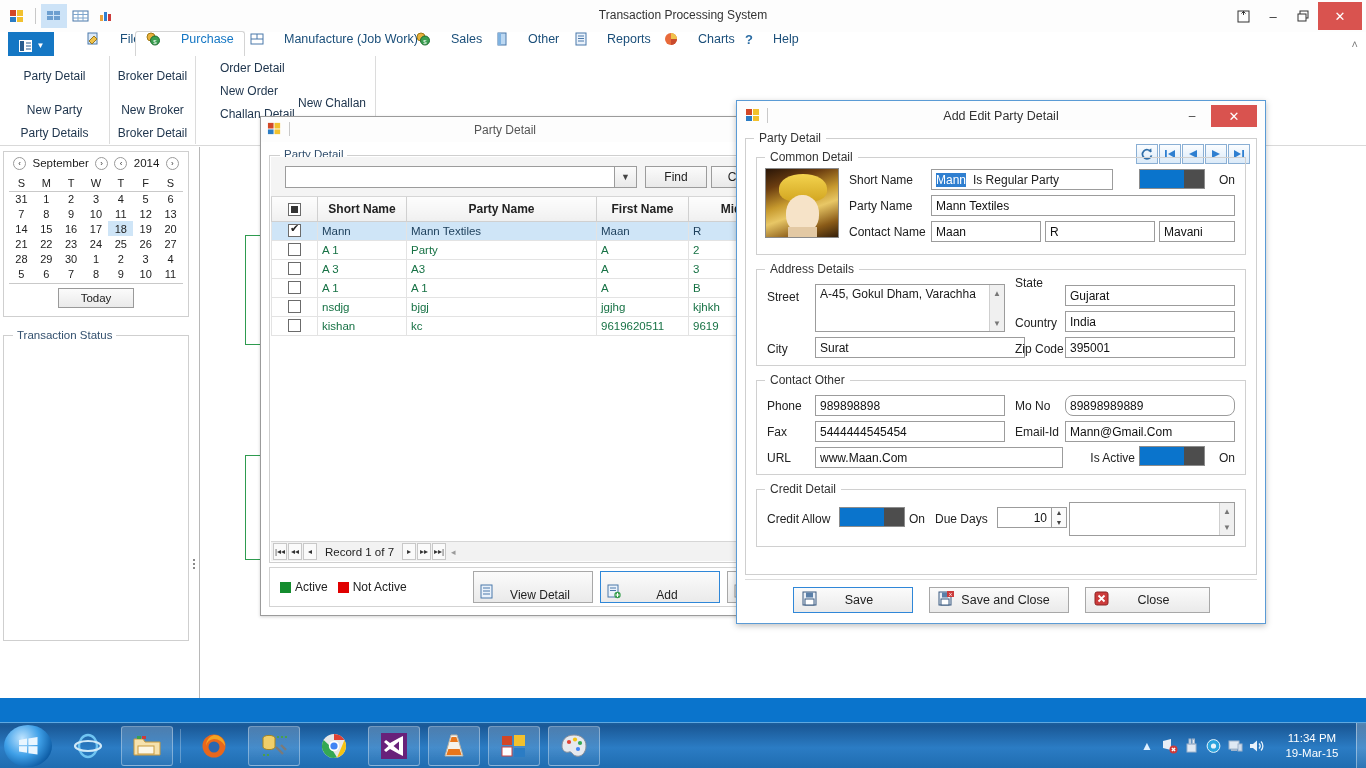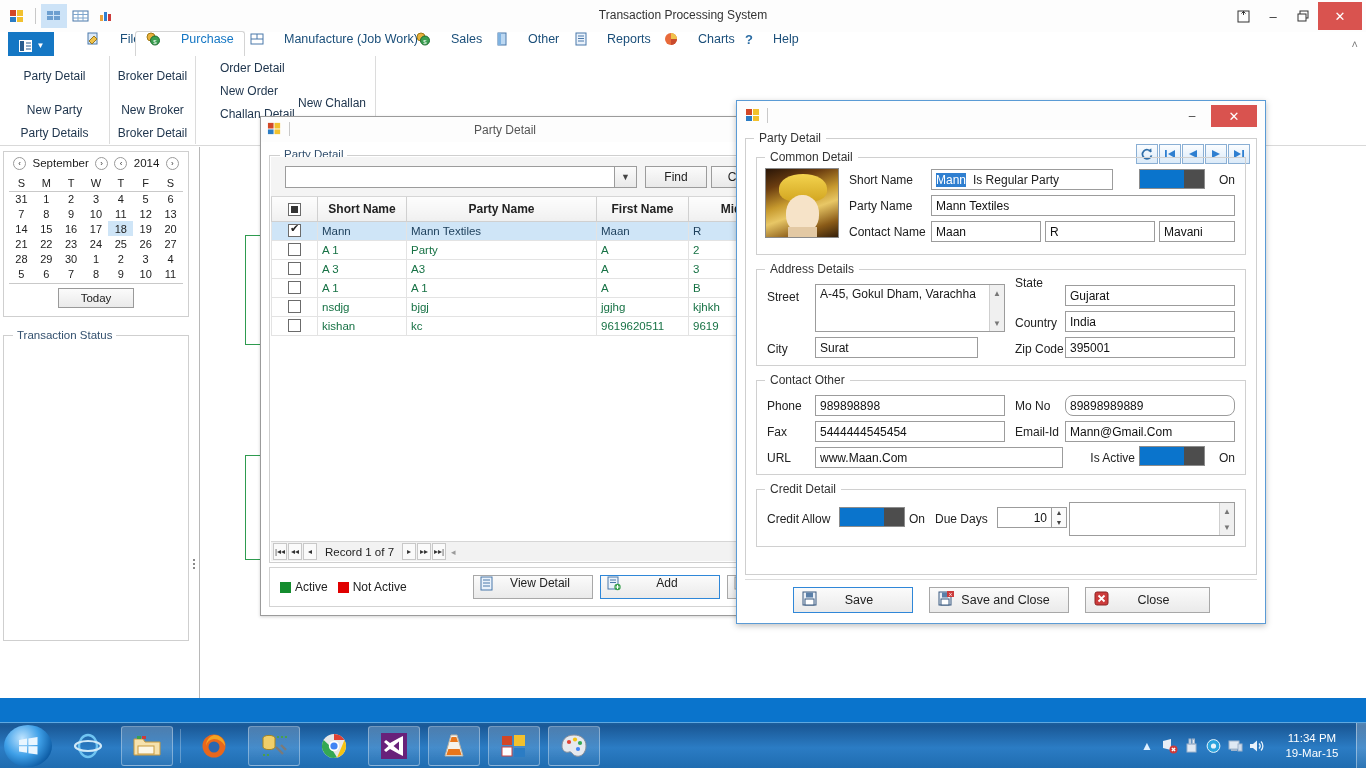--- a/index.html
+++ b/index.html
@@ -151,22 +151,22 @@
   .nav-b { width:14px; height:17px; border:1px solid #c8c8c8; background:#fafafa; font-size:8px;
            display:flex; align-items:center; justify-content:center; color:#333;}
   #rec-label { font-size:11.5px; color:#222; padding:0 7px; }
   #pw-footer {
     position:absolute; left:8px; right:8px; bottom:8px; height:40px;
     border:1px solid #d3d3d3; background:#fff; display:flex; align-items:center;
   }
   .legend-item { display:flex; align-items:center; gap:4px; margin-left:10px; font-size:12px; color:#222;}
   .lg-sw { width:11px; height:11px; display:inline-block; }
   .foot-btn {
-    height:24px; border:1px solid #a8a8a8; background:linear-gradient(#fbfbfb,#eaeaea);
-    display:flex; align-items:flex-start; font-size:12px; color:#222; position:relative;
+    height:32px; border:1px solid #a8a8a8; background:linear-gradient(#fbfbfb,#eaeaea);
+    display:flex; align-items:flex-end; font-size:12px; color:#222; position:relative;
   }
   .foot-btn.focus { border:1px solid #2f87d8; }
   .fb-label { flex:1; text-align:center; padding-right:6px; }
 
   
   #dialog {
     position:absolute; left:736px; top:100px; width:530px; height:524px;
     background:#f0f0f0; border:1px solid #5b9bd5; box-shadow:0 2px 6px rgba(0,0,0,.25);
   }
   #dlg-title { position:relative; height:29px; background:#fdfdfd; }
@@ -660,20 +660,21 @@
     <div id="dlg-title">
       <span style="position:absolute;left:8px;top:6px;">
         <svg width="16" height="16" viewBox="0 0 16 16">
             <rect x="1" y="2" width="6" height="6" fill="#d24726"></rect>
             <rect x="8" y="2" width="6" height="6" fill="#f2c12e"></rect>
             <rect x="1" y="9" width="6" height="5" fill="#2b7cc4"></rect>
             <rect x="8" y="9" width="6" height="5" fill="#f2c12e"></rect>
           </svg>
       </span>
       <span style="position:absolute;left:30px;top:7px;width:1px;height:15px;background:#c9c9c9;"></span>
+      <span id="dlg-titletext">Add Edit Party Detail</span>
       <span id="dlg-min">–</span>
       <span id="dlg-close">✕</span>
     </div>
 
     <div id="dlg-body">
       <div id="dlg-outer">
         <span class="sect-legend">Party Detail</span>
         <div id="nav-btns">
           <span class="navb">
             <svg width="14" height="14" viewBox="0 0 14 14">
@@ -736,21 +737,21 @@
           <span class="sect-legend">Address Details</span>
           <span class="flab" style="left:10px; top:20px;">Street</span>
           <div class="ta-box" style="left:58px; top:14px; width:190px; height:48px;">
             <div style="padding:2px 4px; font-size:12px; line-height:15px;">A-45, Gokul Dham, Varachha</div>
             <div class="ta-scroll">
               <div class="sc-arrow" style="top:1px;">▲</div>
               <div class="sc-arrow" style="bottom:1px;">▼</div>
             </div>
           </div>
           <span class="flab" style="left:10px; top:72px;">City</span>
-          <div class="finput" style="left:58px; top:67px; width:163px;">Surat</div>
+          <div class="finput" style="left:58px; top:67px; width:210px;">Surat</div>
 
           <span class="flab" style="left:258px; top:6px;">State</span>
           <div class="finput" style="left:308px; top:15px; right:10px;">Gujarat</div>
           <span class="flab" style="left:258px; top:46px;">Country</span>
           <div class="finput" style="left:308px; top:41px; right:10px;">India</div>
           <span class="flab" style="left:258px; top:72px;">Zip Code</span>
           <div class="finput" style="left:308px; top:67px; right:10px;">395001</div>
         </div>
 
         <div class="sect" style="left:10px; top:241px; right:10px; height:95px;">

